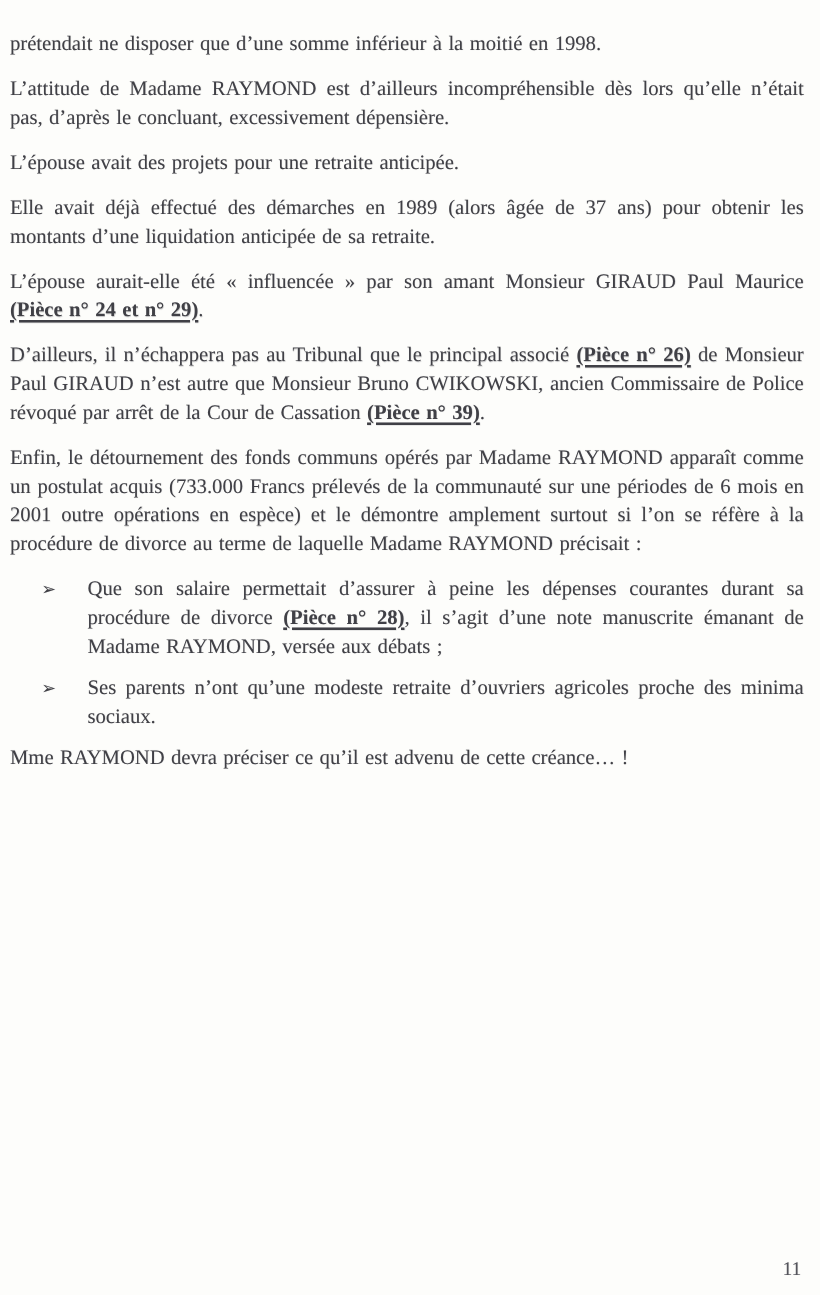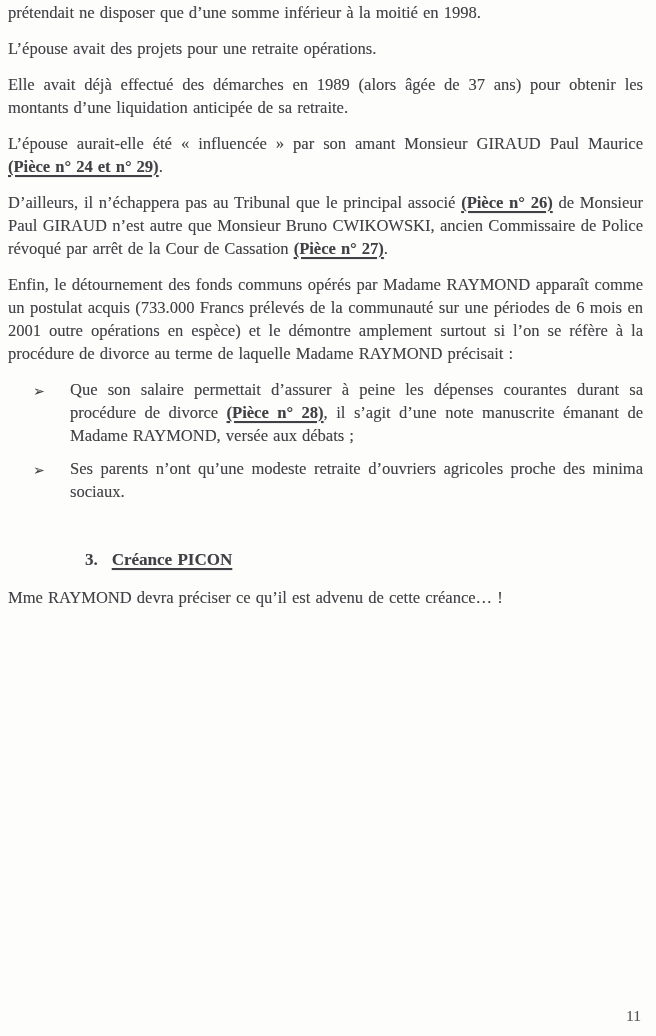--- a/index.html
+++ b/index.html
@@ -6,21 +6,21 @@
   body {
     width: 656px; height: 1036px;
     background: #f2f2ef;
     overflow: hidden;
   }
   .page {
     position: relative;
     width: 656px; height: 1036px;
     background: #fdfdfb;
     box-sizing: border-box;
-    padding: 1px 13px 0 8px;
+    padding: 23px 13px 0 8px;
     font-family: "Liberation Serif", "DejaVu Serif", serif;
     font-size: 16.5px;
     line-height: 23px;
     color: #404046;
     text-shadow: 0.3px 0.3px 0.6px rgba(80,80,88,0.32);
     word-spacing: 1px;
   }
   .doc > * { margin: 0 0 13px 0; }
   .para { text-align: justify; }
   
@@ -55,30 +55,30 @@
     font-size: 15.5px;
     color: #55555c;
   }
 </style>
 </head>
 <body>
 
 <div class="page" style="background: rgb(253, 253, 251);">
   <div class="doc" style="color: rgb(64, 64, 70);">
       <p class="para">prétendait ne disposer que d’une somme inférieur à la moitié en 1998.</p>
-      <p class="para">L’épouse avait des projets pour une retraite opérations.</p>
+      <p class="para">L’attitude de Madame RAYMOND est d’ailleurs incompréhensible dès lors qu’elle n’était pas, d’après le concluant, excessivement dépensière.</p>
+      <p class="para">L’épouse avait des projets pour une retraite anticipée.</p>
       <p class="para">Elle avait déjà effectué des démarches en 1989 (alors âgée de 37 ans) pour obtenir les montants d’une liquidation anticipée de sa retraite.</p>
       <p class="para">L’épouse aurait-elle été « influencée » par son amant Monsieur GIRAUD Paul Maurice <span class="piece-ref">(Pièce n° 24 et n° 29)</span>.</p>
-      <p class="para">D’ailleurs, il n’échappera pas au Tribunal que le principal associé <span class="piece-ref">(Pièce n° 26)</span> de Monsieur Paul GIRAUD n’est autre que Monsieur Bruno CWIKOWSKI, ancien Commissaire de Police révoqué par arrêt de la Cour de Cassation <span class="piece-ref">(Pièce n° 27)</span>.</p>
+      <p class="para">D’ailleurs, il n’échappera pas au Tribunal que le principal associé <span class="piece-ref">(Pièce n° 26)</span> de Monsieur Paul GIRAUD n’est autre que Monsieur Bruno CWIKOWSKI, ancien Commissaire de Police révoqué par arrêt de la Cour de Cassation <span class="piece-ref">(Pièce n° 39)</span>.</p>
       <p class="para">Enfin, le détournement des fonds communs opérés par Madame RAYMOND apparaît comme un postulat acquis (733.000 Francs prélevés de la communauté sur une périodes de 6 mois en 2001 outre opérations en espèce) et le démontre amplement surtout si l’on se réfère à la procédure de divorce au terme de laquelle Madame RAYMOND précisait :</p>
       <div class="bullet">
         <span class="marker">➢</span>
         <span class="li-text">Que son salaire permettait d’assurer à peine les dépenses courantes durant sa procédure de divorce <span class="piece-ref">(Pièce n° 28)</span>, il s’agit d’une note manuscrite émanant de Madame RAYMOND, versée aux débats ;</span>
       </div>
       <div class="bullet">
         <span class="marker">➢</span>
         <span class="li-text">Ses parents n’ont qu’une modeste retraite d’ouvriers agricoles proche des minima sociaux.</span>
       </div>
-      <div class="heading"><span class="h-num">3.</span><span class="h-title">Créance PICON</span></div>
       <p class="para">Mme RAYMOND devra préciser ce qu’il est advenu de cette créance… !</p>
     </div>
   <span class="page-number">11</span>
 </div>
 
 </body></html>

